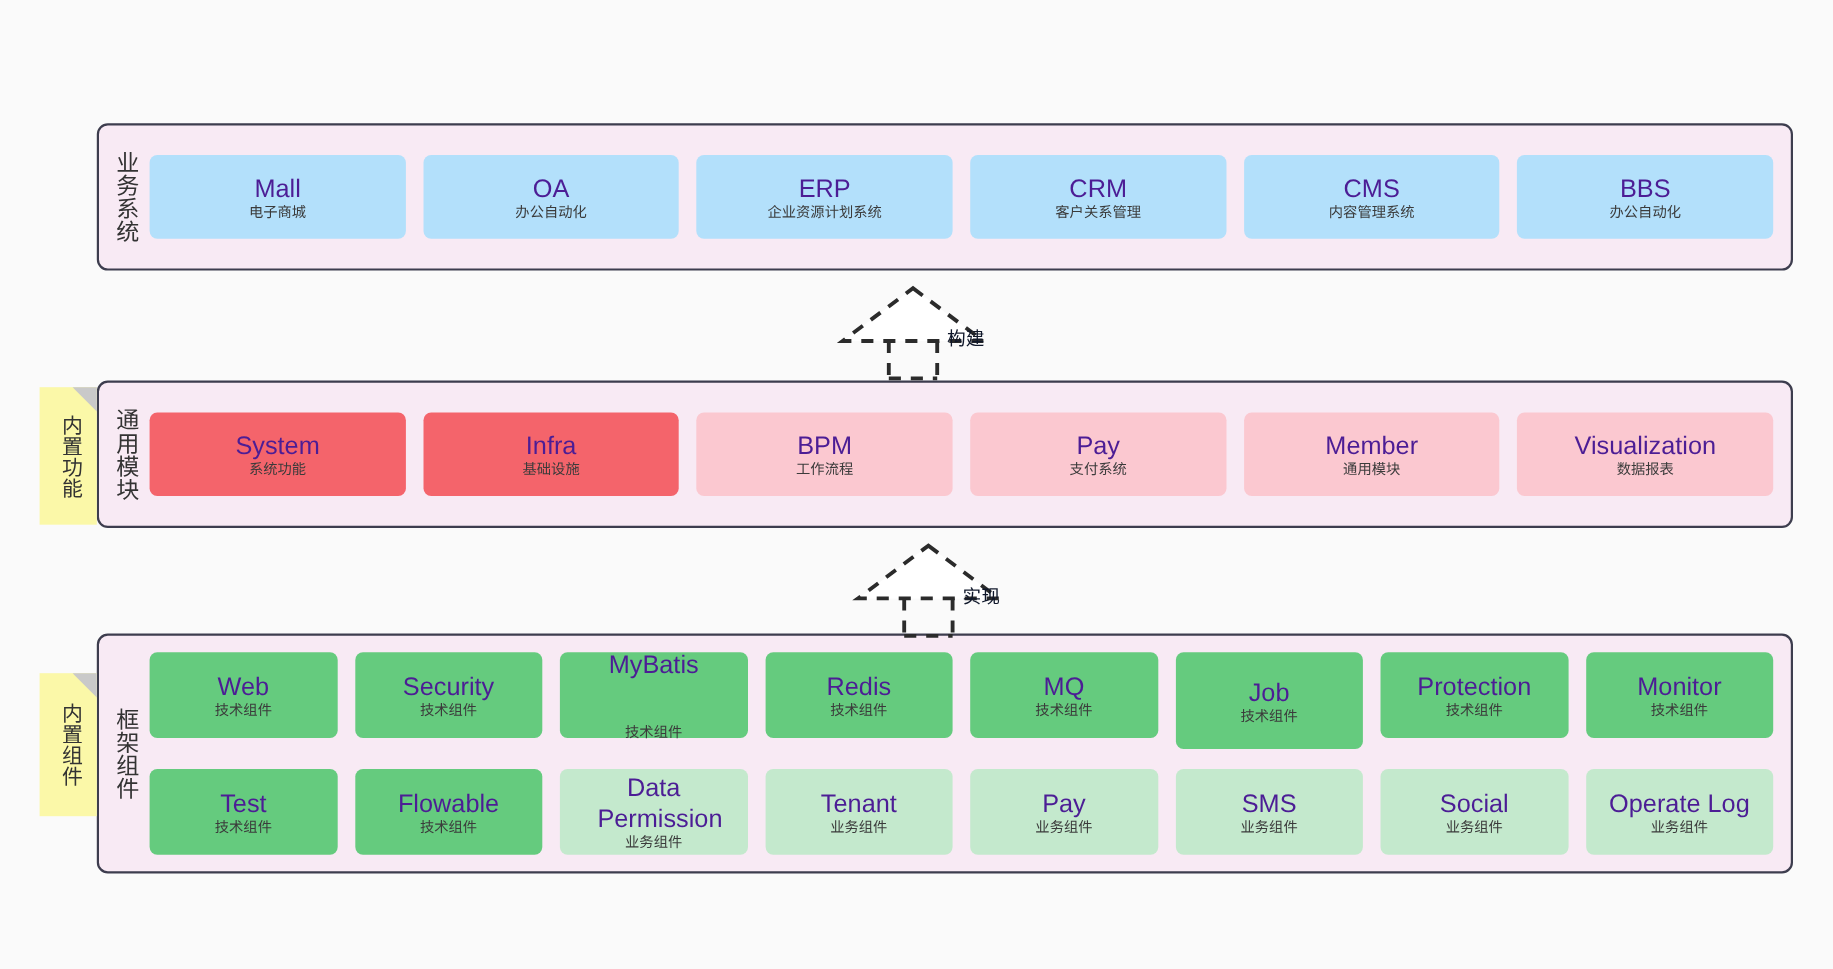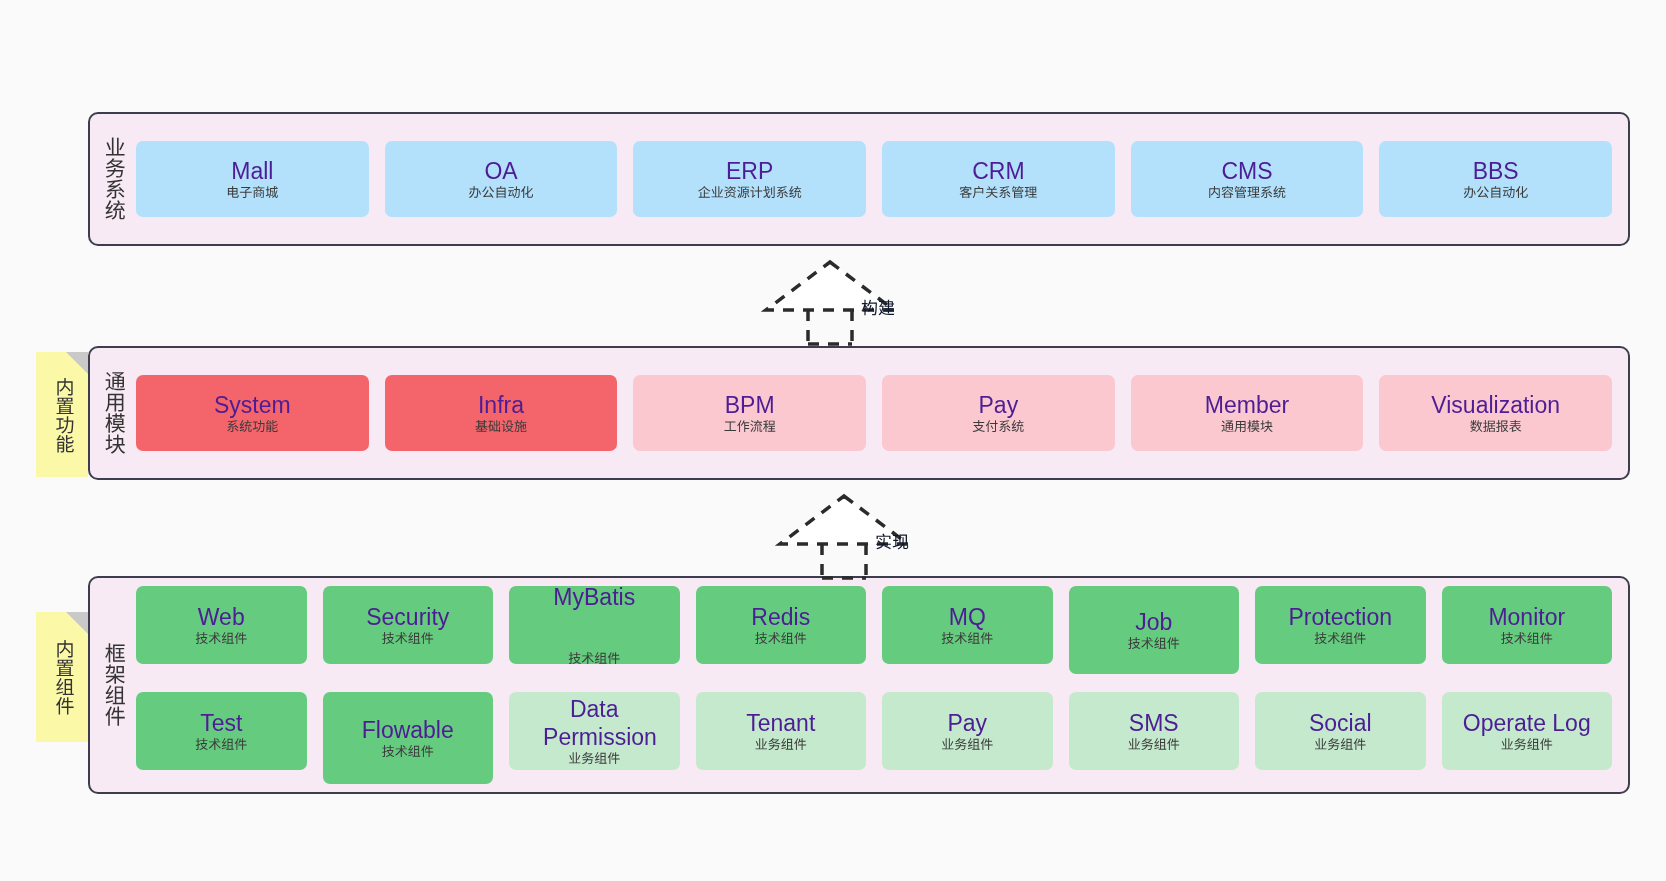--- a/index.html
+++ b/index.html
@@ -275,21 +275,21 @@
           <span class="en">Monitor</span>
           <span class="cn">技术组件</span>
         </div>
       </div>
 
       <div class="row">
         <div class="card c-green" style="height:78px;">
           <span class="en">Test</span>
           <span class="cn">技术组件</span>
         </div>
-        <div class="card c-green" style="height:92px;">
+        <div class="card c-green" style="height:78px;">
           <span class="en">Flowable</span>
           <span class="cn">技术组件</span>
         </div>
         <div class="card c-greenlight" style="height:78px;">
           <span class="en" style="max-width:8ch;">Data Permission</span>
           <span class="cn">业务组件</span>
         </div>
         <div class="card c-greenlight" style="height:78px;">
           <span class="en">Tenant</span>
           <span class="cn">业务组件</span>

